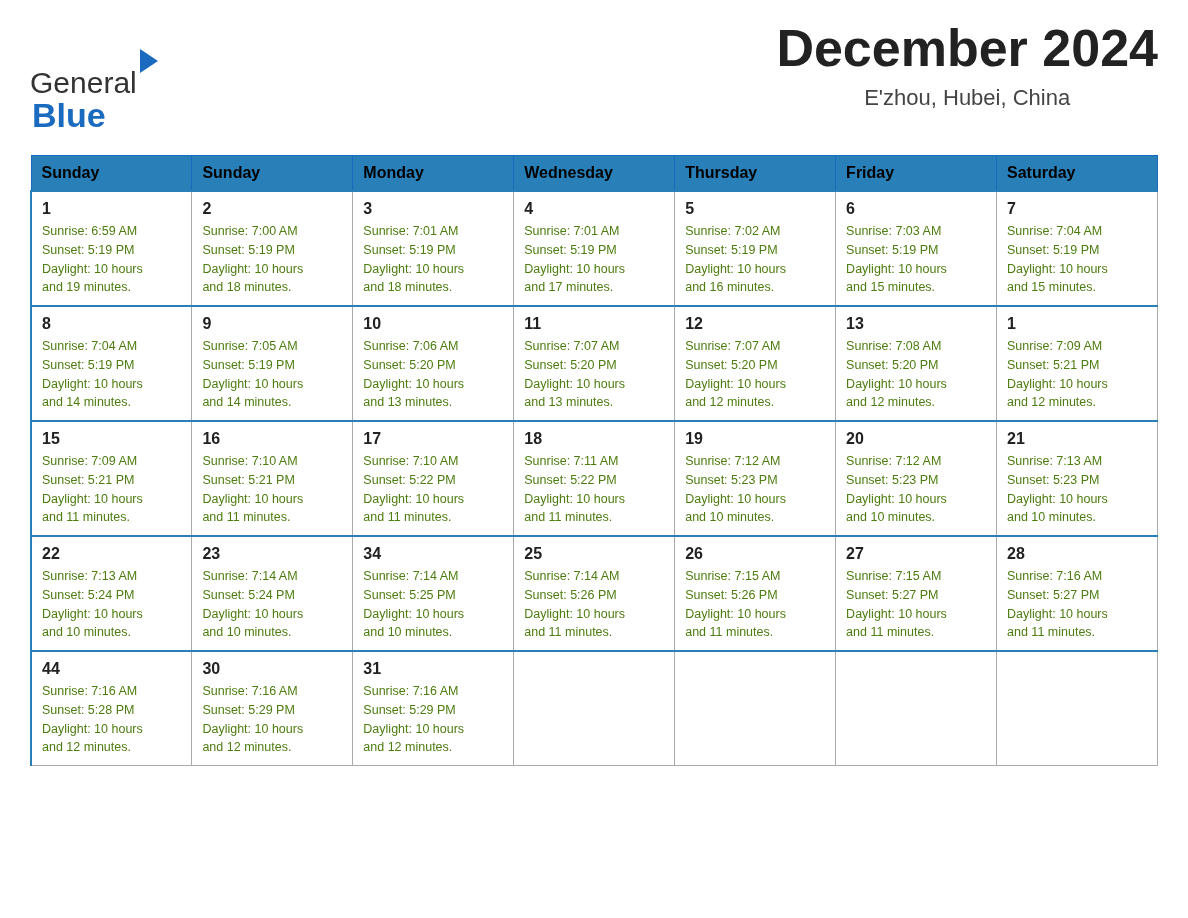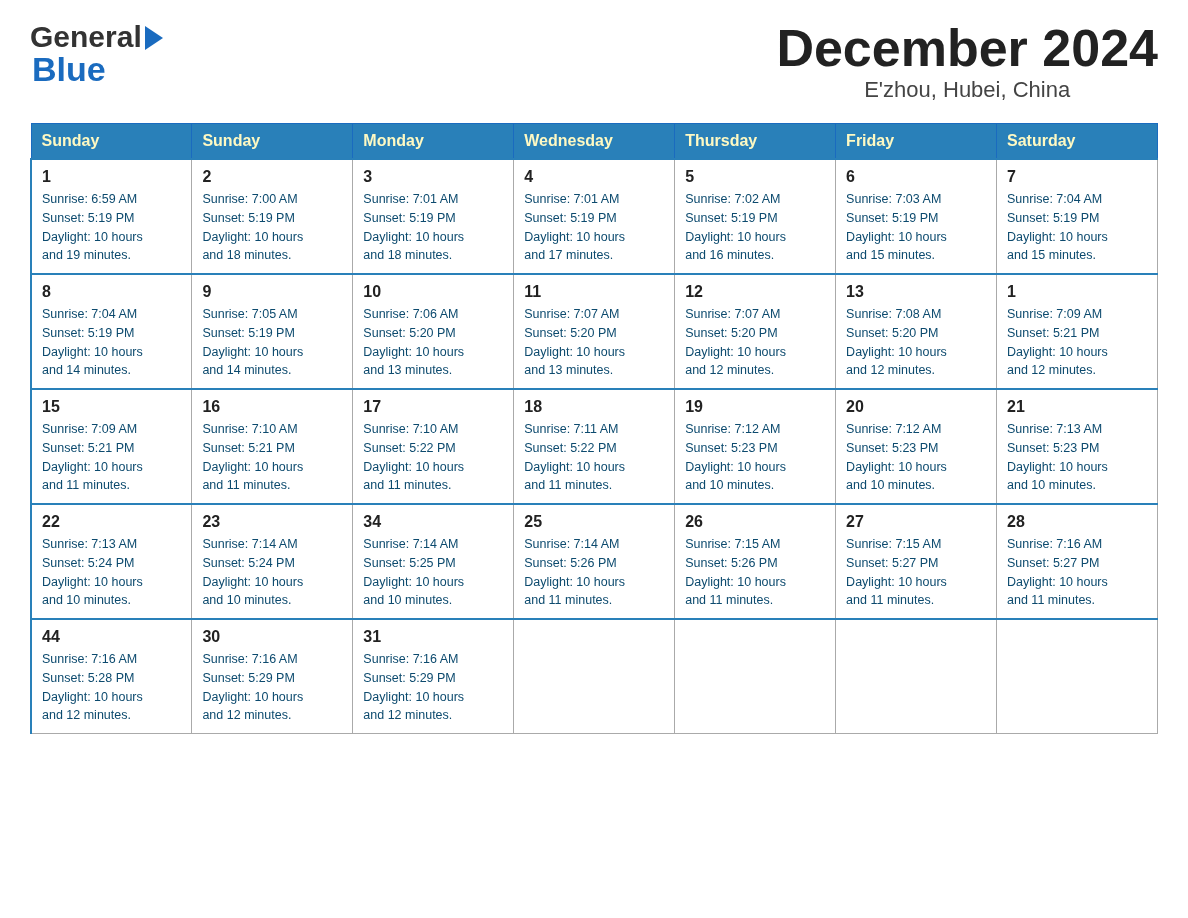--- a/index.html
+++ b/index.html
@@ -21,30 +21,30 @@
     }
     .month-title {
       font-size: 52px;
       font-weight: bold;
       color: #222;
       line-height: 1.1;
     }
     .location {
       font-size: 22px;
       color: #444;
-      margin-top: 0;
+      margin-top: 8px;
     }
     table {
       width: 100%;
       border-collapse: collapse;
       table-layout: fixed;
     }
     thead tr th {
       background-color: #2980b9;
-      color: #fef9c3;
+      color: #000000;
       font-size: 16px;
       font-weight: bold;
       padding: 8px 10px;
       text-align: left;
       border: 1px solid #1a6bbf;
     }
     tbody tr td {
       vertical-align: top;
       padding: 8px 10px;
       border: 1px solid #aaa;
@@ -56,42 +56,43 @@
       border-left: 2px solid #2980b9;
     }
     .day-num {
       font-size: 16px;
       font-weight: bold;
       color: #222;
       margin-bottom: 4px;
     }
     .day-info {
       font-size: 12.5px;
-      color: #0c4a6e;
+      color: #4d7c0f;
       line-height: 1.5;
     }
     .empty-cell {
       background: #fff;
     }
     tbody tr {
       border-top: 2px solid #2980b9;
     }
     .logo-wrapper {
       display: flex;
       flex-direction: column;
       align-items: flex-start;
     }
     .logo-line1 {
       display: flex;
       align-items: center;
     }
     .logo-general {
       font-size: 30px;
-      font-weight: bold;
+      font-weight: normal;
       color: #333;
+      margin-top: 46px;
     }
     .logo-triangle {
       display: inline-block;
       width: 0;
       height: 0;
       border-top: 12px solid transparent;
       border-bottom: 12px solid transparent;
       border-left: 18px solid #1a6bbf;
       margin-left: 3px;
       margin-bottom: -2px;

